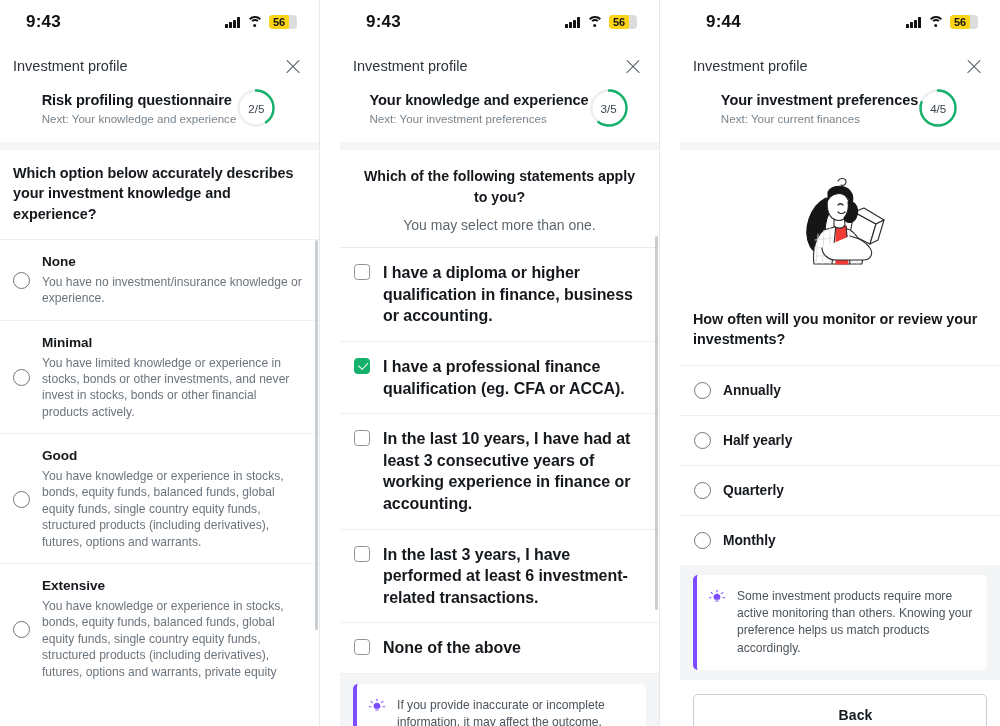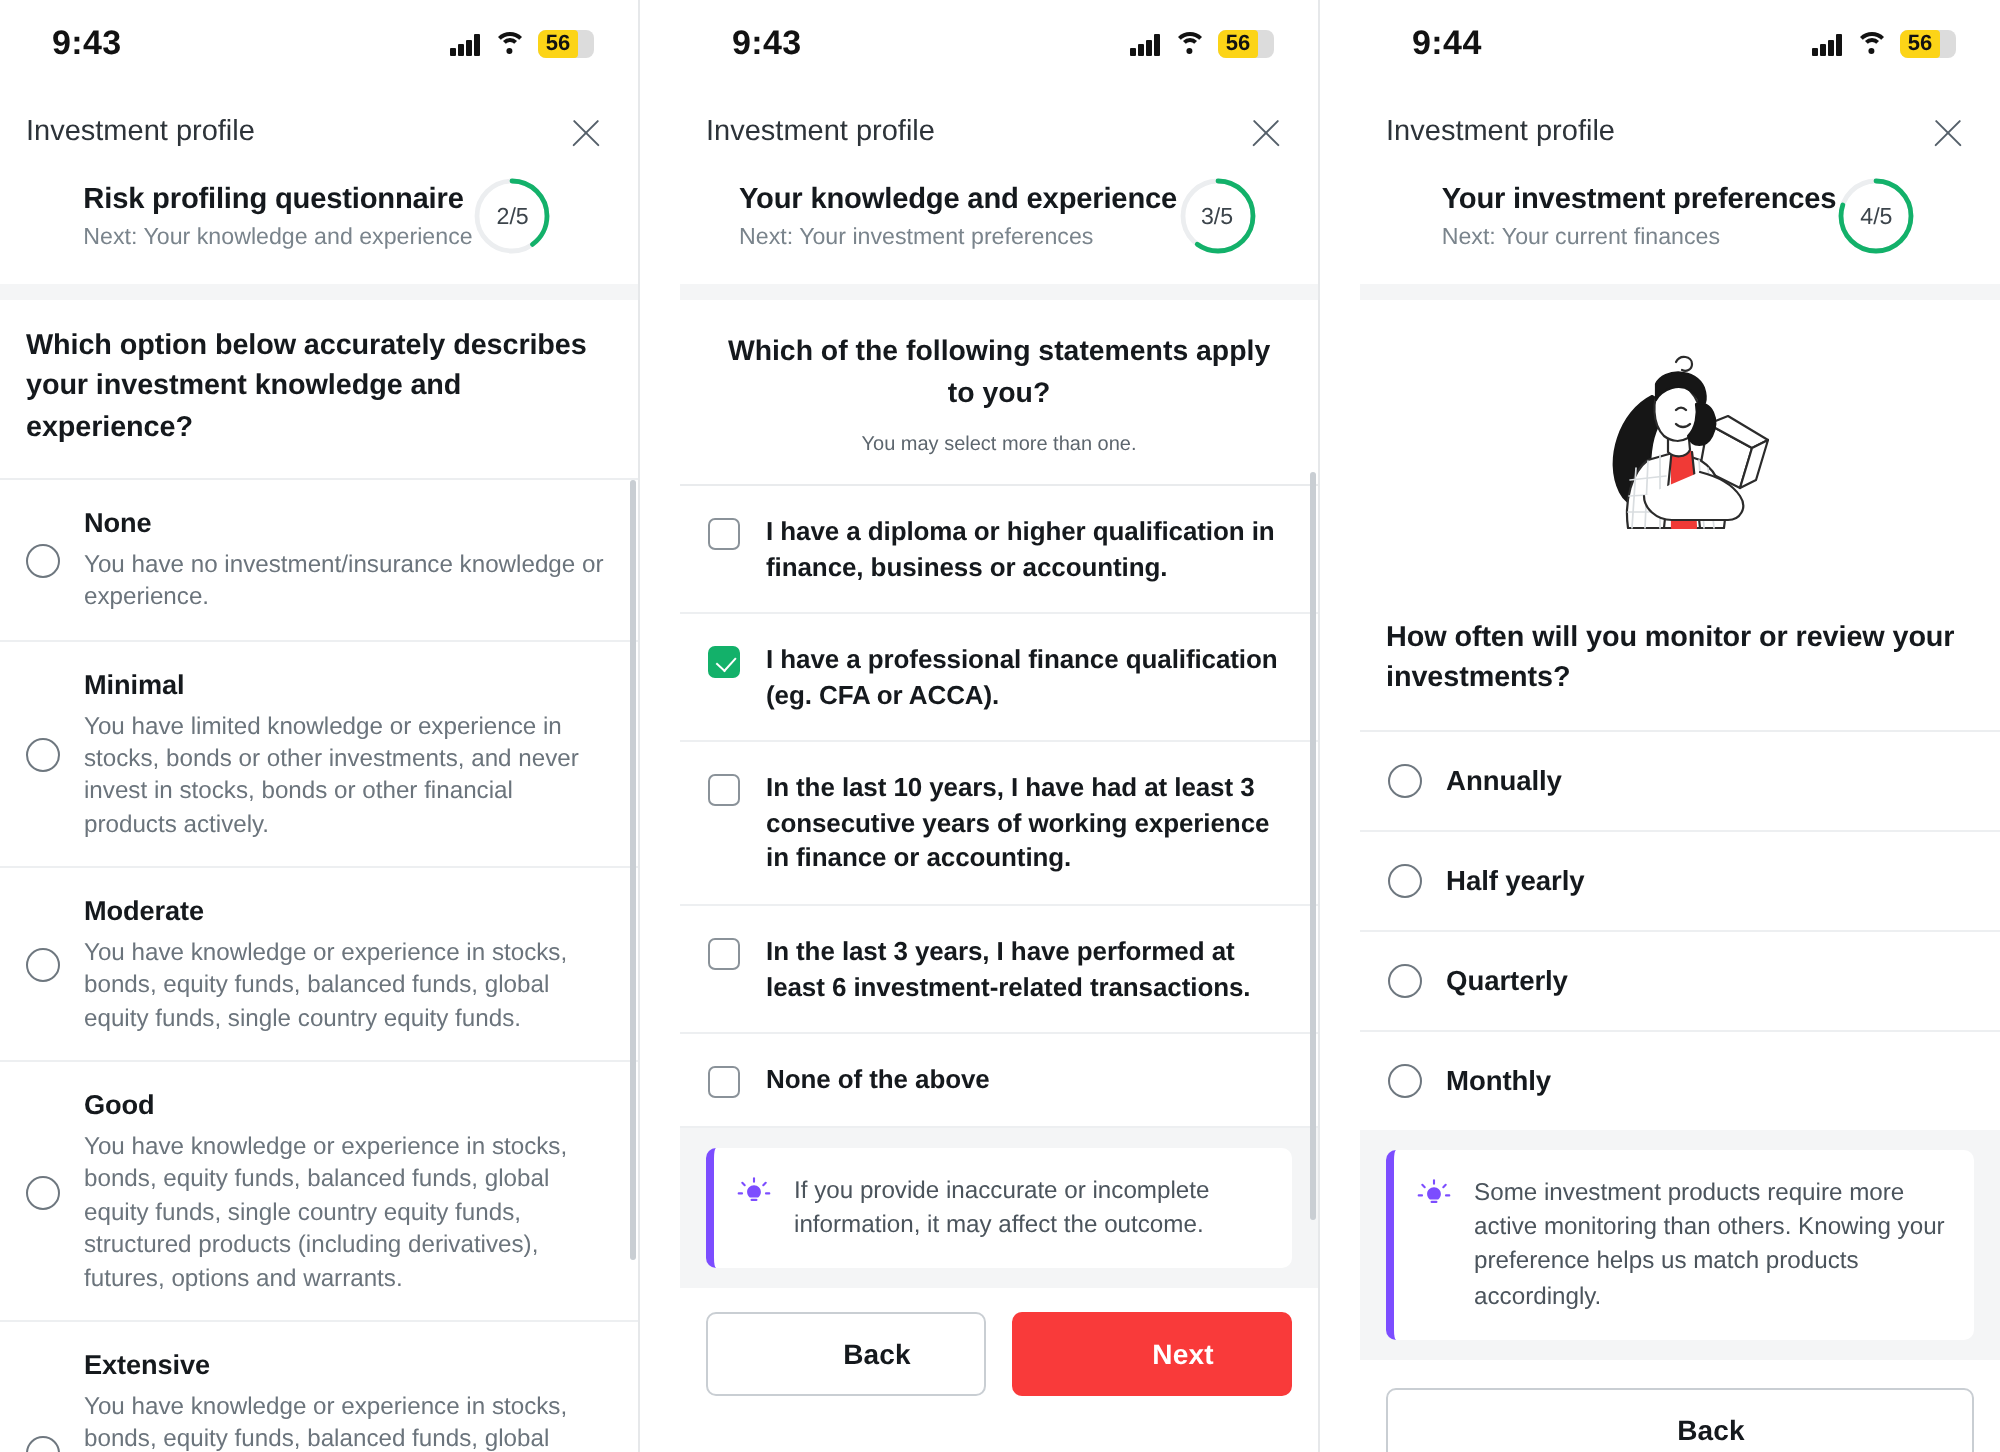--- a/index.html
+++ b/index.html
@@ -97,21 +97,21 @@
   
   .q-left {
     padding: 13px 16px 15px 13px; font-size: 14.4px; font-weight: 700;
     color: #15191d; line-height: 1.42; letter-spacing: -.05px;
   }
   .q-center {
     padding: 16px 22px 6px 22px; font-size: 14.2px; font-weight: 700;
     color: #15191d; line-height: 1.45; text-align: center;
   }
   .q-sub {
-    padding: 4px 22px 14px; font-size: 10px; color: #5d666e;
+    padding: 4px 22px 14px; font-size: 14px; color: #5d666e;
     text-align: center;
   }
 
   
   .optlist { background: #fff; }
   .opt {
     display: flex; gap: 12px; padding: 13px 14px 13px 13px;
     border-bottom: 1px solid #edeff1; cursor: pointer; align-items: center;
   }
   .opt:last-child { border-bottom: none; }
@@ -146,21 +146,21 @@
   .opt.simple .radio { margin-top: 0; }
   .opt.simple .opt-plain { font-size: 13.8px; }
 
   
   .cb-list { border-top: 1px solid #e9ebed; }
   .cb-row {
     display: flex; gap: 13px; padding: 14px 16px 14px 14px;
     border-bottom: 1px solid #edeff1; cursor: pointer; align-items: flex-start;
   }
   .cb-row .txt {
-    font-size: 13px; font-weight: 700; color: #15191d;
+    font-size: 16px; font-weight: 700; color: #15191d;
     line-height: 1.35; letter-spacing: -.05px;
   }
 
   
   .tipwrap { padding: 10px 13px 10px 13px; background: #f4f5f6; }
   .tip {
     display: flex; gap: 11px; background: #fff; border-radius: 5px;
     border-left: 4px solid #7c4dff; padding: 13px 13px 13px 11px;
     align-items: flex-start;
   }
@@ -252,27 +252,20 @@
         <div class="opt-body">
           <div class="opt-title">None</div>
           <div class="opt-desc">You have no investment/insurance knowledge or experience.</div>
         </div>
       </div>
       <div class="opt">
         <div class="radio"></div>
         <div class="opt-body">
           <div class="opt-title">Minimal</div>
           <div class="opt-desc">You have limited knowledge or experience in stocks, bonds or other investments, and never invest in stocks, bonds or other financial products actively.</div>
-        </div>
-      </div>
-      <div class="opt">
-        <div class="radio"></div>
-        <div class="opt-body">
-          <div class="opt-title">Moderate</div>
-          <div class="opt-desc">You have knowledge or experience in stocks, bonds, equity funds, balanced funds, global equity funds, single country equity funds.</div>
         </div>
       </div>
       <div class="opt">
         <div class="radio"></div>
         <div class="opt-body">
           <div class="opt-title">Good</div>
           <div class="opt-desc">You have knowledge or experience in stocks, bonds, equity funds, balanced funds, global equity funds, single country equity funds, structured products (including derivatives), futures, options and warrants.</div>
         </div>
       </div>
       <div class="opt">

